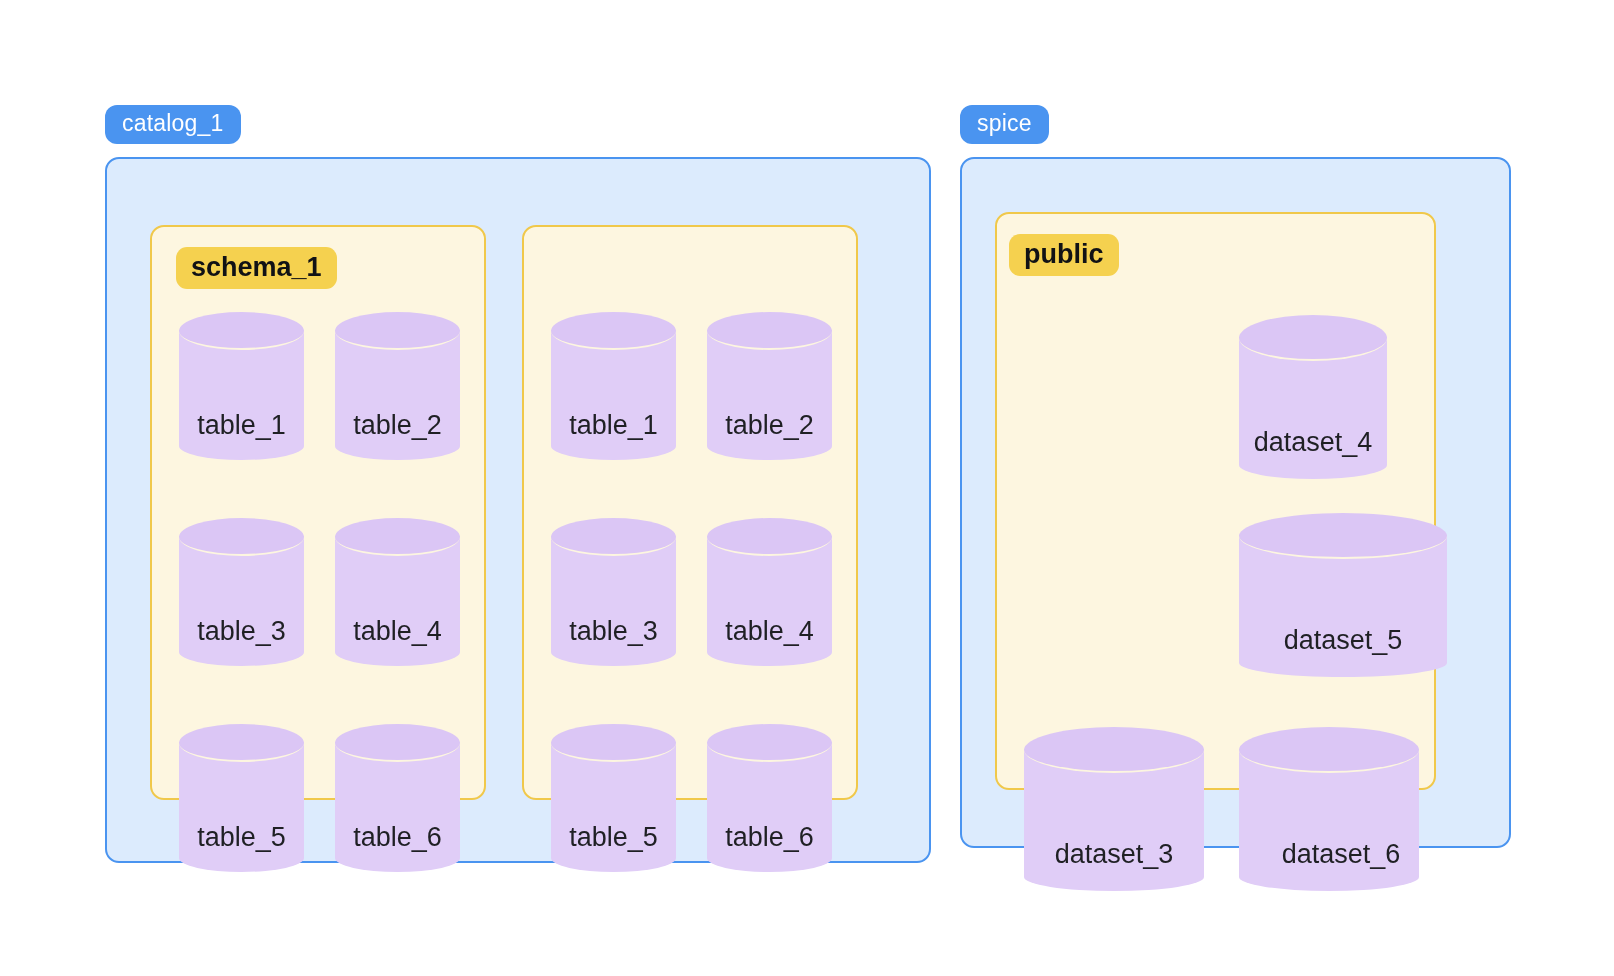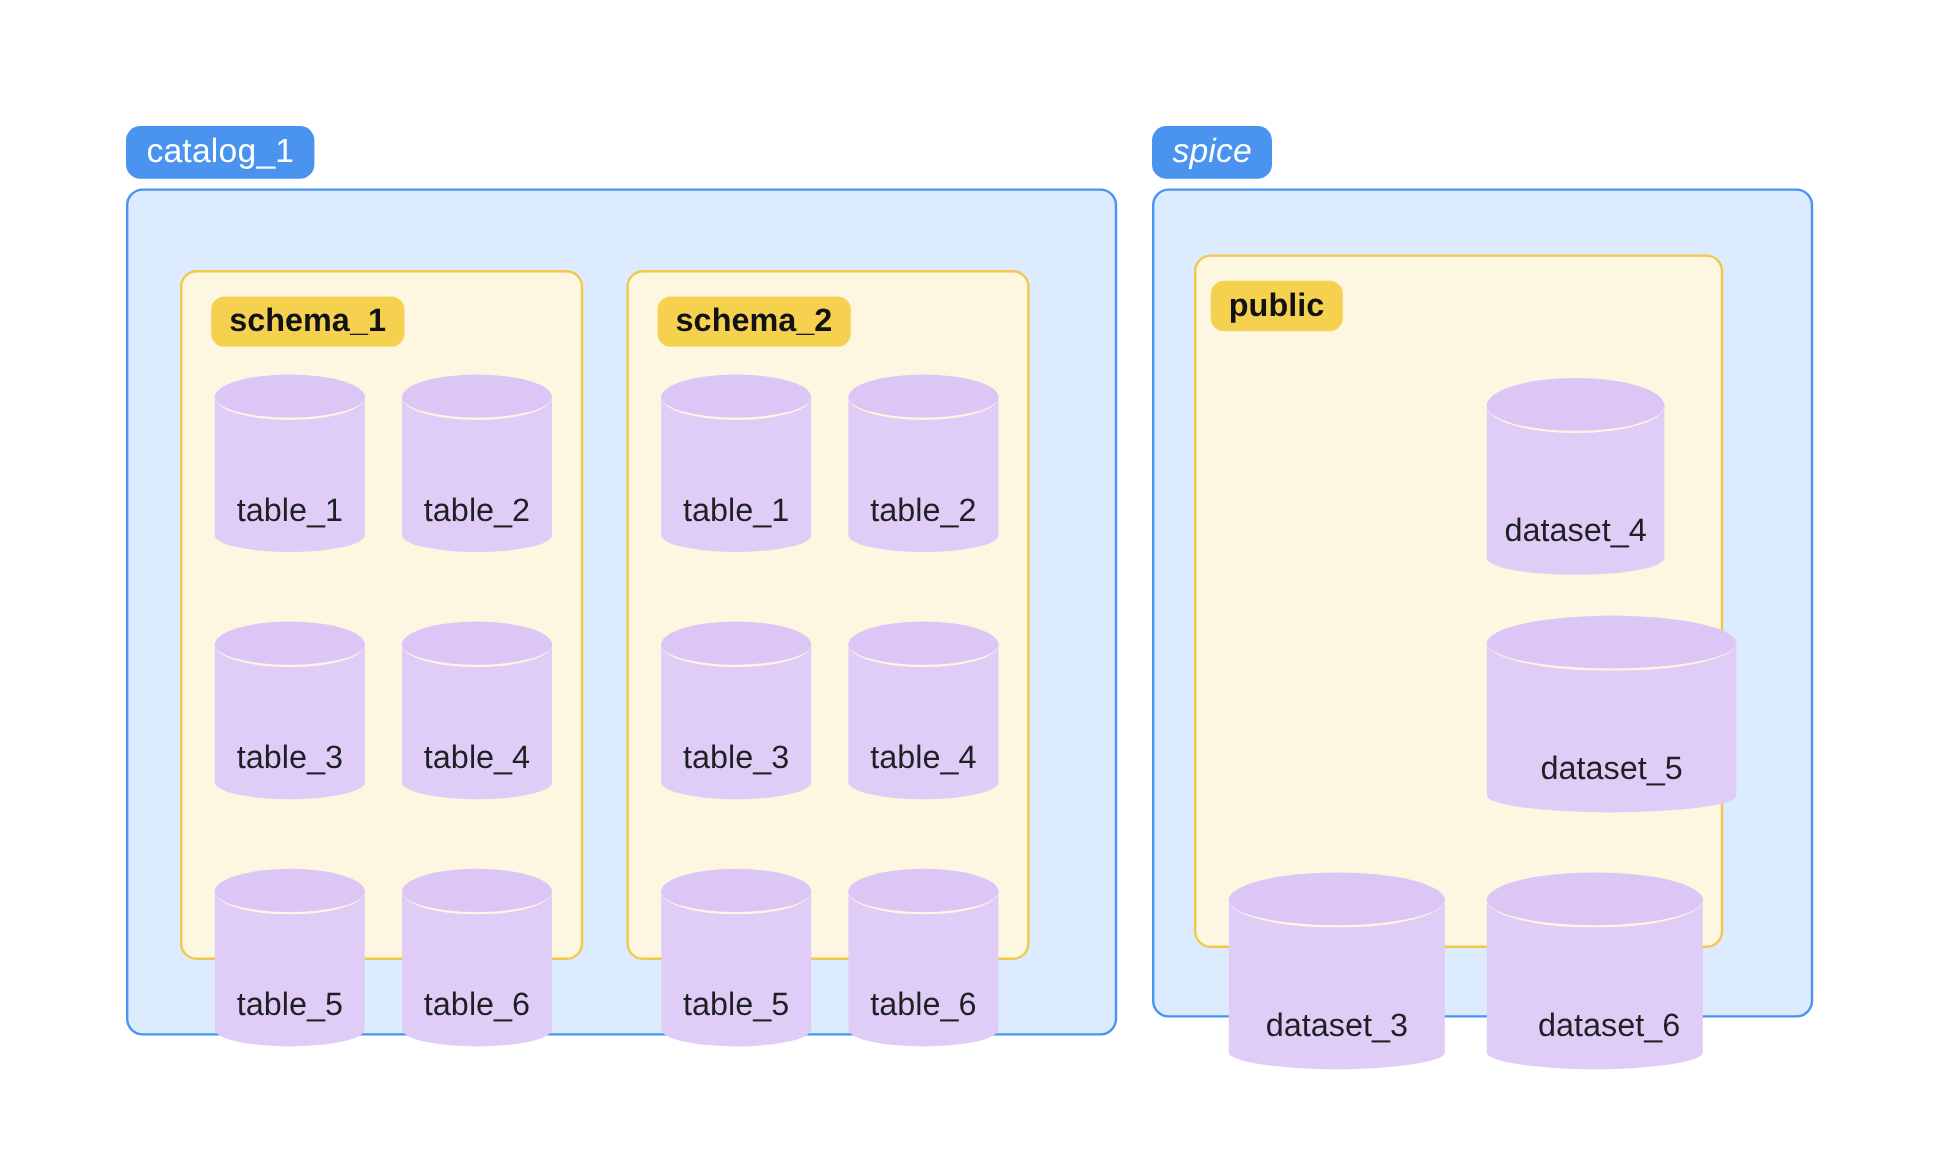--- a/index.html
+++ b/index.html
@@ -12,21 +12,21 @@
   }
 
   
   #canvas{position:absolute;inset:0;}
 
   .group-pill{
     position:absolute;
     top:0;left:0;
     background:#4a94f0;
     color:#ffffff;
-    font-size:28px;
+    font-size:23px;
     font-weight:400;
     letter-spacing:.2px;
     padding:6px 17px 9px 17px;
     border-radius:12px;
     line-height:1.05;
     white-space:nowrap;
     box-sizing:border-box;
   }
 
   .group-body{
@@ -123,21 +123,20 @@
         <div class="top" style="height: 36px;"></div>
         <div class="label" style="top: 100px;">table_5</div>
       </div>
       <div class="cyl" style="left: 183px; top: 497px; width: 125px; height: 148px;">
         <div class="body" style="top: 18px; height: 130px;"></div>
         <div class="top" style="height: 36px;"></div>
         <div class="label" style="top: 100px;">table_6</div>
       </div>
     </div>
     <div class="schema" style="left: 522px; top: 225px; width: 336px; height: 575px;">
-      <div class="schema-pill" style="left: 24px; top: 20px;">schema_2</div>
       <div class="cyl" style="left: 27px; top: 85px; width: 125px; height: 148px;">
         <div class="body" style="top: 18px; height: 130px;"></div>
         <div class="top" style="height: 36px;"></div>
         <div class="label" style="top: 100px;">table_1</div>
       </div>
       <div class="cyl" style="left: 183px; top: 85px; width: 125px; height: 148px;">
         <div class="body" style="top: 18px; height: 130px;"></div>
         <div class="top" style="height: 36px;"></div>
         <div class="label" style="top: 100px;">table_2</div>
       </div>
@@ -155,21 +154,21 @@
         <div class="body" style="top: 18px; height: 130px;"></div>
         <div class="top" style="height: 36px;"></div>
         <div class="label" style="top: 100px;">table_5</div>
       </div>
       <div class="cyl" style="left: 183px; top: 497px; width: 125px; height: 148px;">
         <div class="body" style="top: 18px; height: 130px;"></div>
         <div class="top" style="height: 36px;"></div>
         <div class="label" style="top: 100px;">table_6</div>
       </div>
     </div>
-    <div class="group-pill" style="left: 960px; top: 105px; font-style: italic;">spice</div>
+    <div class="group-pill" style="left: 960px; top: 105px;">spice</div>
     <div class="group-body" style="left: 960px; top: 157px; width: 551px; height: 691px;"></div>
     <div class="schema" style="left: 995px; top: 212px; width: 441px; height: 578px;">
       <div class="schema-pill" style="left: 12px; top: 20px; text-align: center;">public</div>
       <div class="cyl" style="left: 242px; top: 101px; width: 148px; height: 164px;">
         <div class="body" style="top: 22px; height: 142px;"></div>
         <div class="top" style="height: 44px;"></div>
         <div class="label" style="top: 114px;">dataset_4</div>
       </div>
       <div class="cyl" style="left: 242px; top: 299px; width: 208px; height: 164px;">
         <div class="body" style="top: 22px; height: 142px;"></div>

